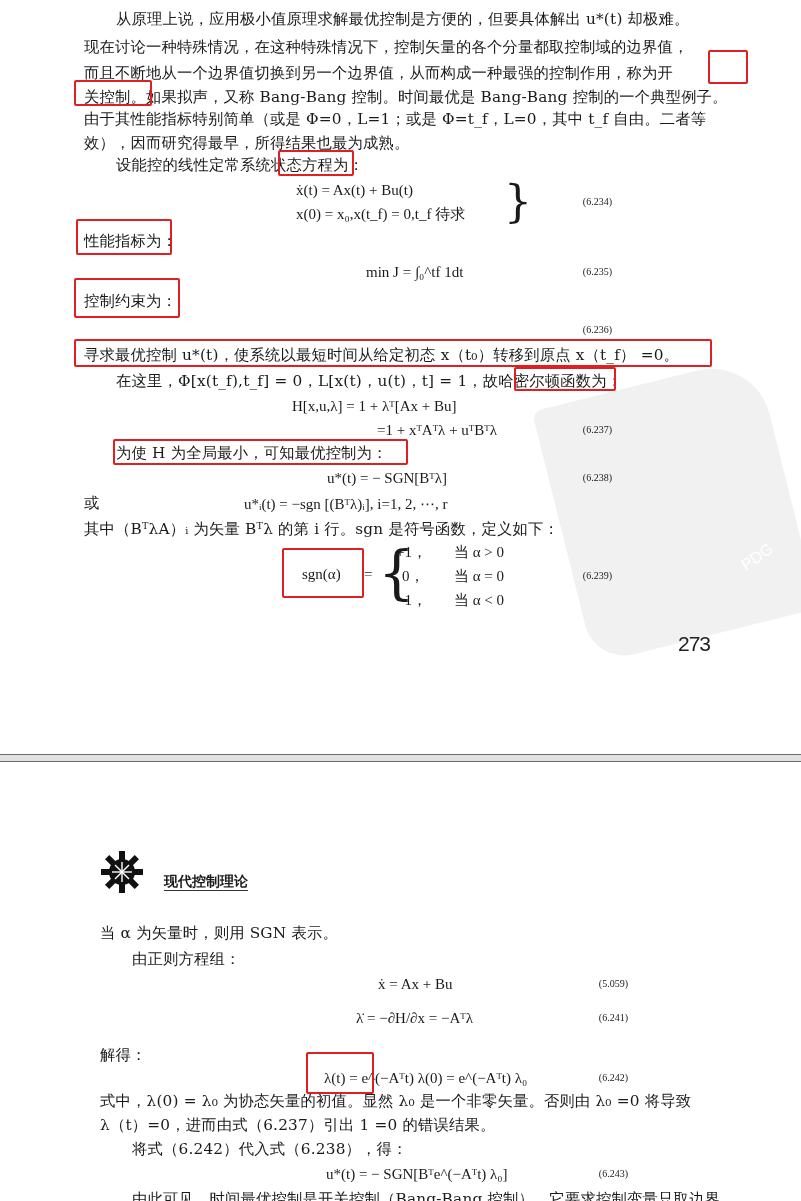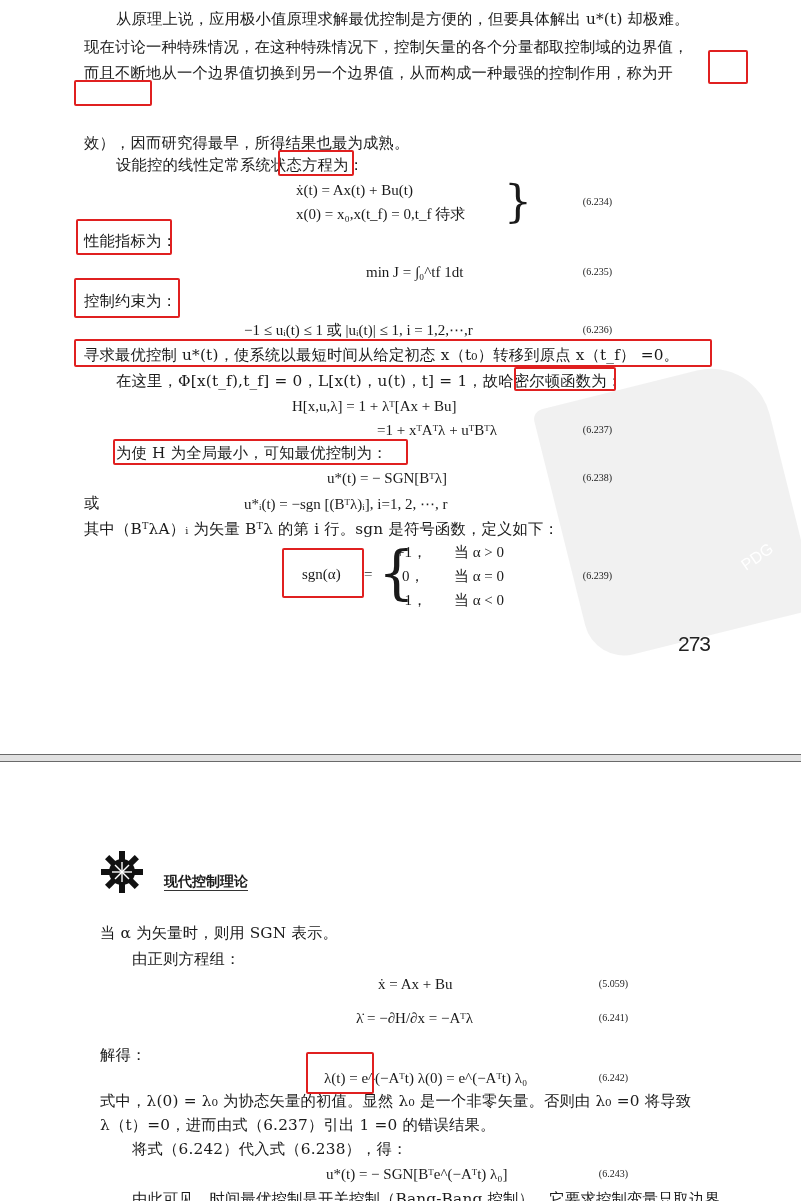--- a/index.html
+++ b/index.html
@@ -35,36 +35,37 @@
 <body>
 
 <div class="page" id="page1">
 
   <div class="watermark"></div>
   <div class="wm-text">PDG</div>
 
   <div class="line indent" style="top:8px">从原理上说，应用极小值原理求解最优控制是方便的，但要具体解出 u*(t) 却极难。</div>
   <div class="line" style="top:36px">现在讨论一种特殊情况，在这种特殊情况下，控制矢量的各个分量都取控制域的边界值，</div>
   <div class="line" style="top:62px">而且不断地从一个边界值切换到另一个边界值，从而构成一种最强的控制作用，称为开</div>
+  <div class="line" style="top:86px">关控制。如果拟声，又称 Bang-Bang 控制。时间最优是 Bang-Bang 控制的一个典型例子。</div>
+  <div class="line" style="top:108px">由于其性能指标特别简单（或是 Φ=0，L=1；或是 Φ=t_f，L=0，其中 t_f 自由。二者等</div>
   <div class="line" style="top:132px">效），因而研究得最早，所得结果也最为成熟。</div>
   <div class="line indent" style="top:154px">设能控的线性定常系统状态方程为：</div>
 
   <div class="eq" style="left:296px; top:180px">ẋ(t) = Ax(t) + Bu(t)</div>
   <div class="eq" style="left:296px; top:204px">x(0) = x₀,x(t_f) = 0,t_f 待求</div>
   <div class="brace" style="left:504px; top:180px">}</div>
   <div class="eqno" style="top:192px">(6.234)</div>
 
   <div class="line" style="top:230px">性能指标为：</div>
 
   <div class="eq" style="left:366px; top:262px">min J = ∫₀^tf 1dt</div>
   <div class="eqno" style="top:262px">(6.235)</div>
 
   <div class="line" style="top:290px">控制约束为：</div>
 
-  <div class="eq" style="left:244px; top:320px">−1 ≤ uᵢ(t) ≤ 1 或 |uᵢ(t)| ≤ 1, i = 1,2,⋯,r</div>
   <div class="eqno" style="top:320px">(6.236)</div>
 
   <div class="line" style="top:344px">寻求最优控制 u*(t)，使系统以最短时间从给定初态 x（t₀）转移到原点 x（t_f） =0。</div>
   <div class="line indent" style="top:370px">在这里，Φ[x(t_f),t_f] = 0，L[x(t)，u(t)，t] = 1，故哈密尔顿函数为：</div>
 
   <div class="eq" style="left:292px; top:396px">H[x,u,λ] = 1 + λᵀ[Ax + Bu]</div>
   <div class="eq" style="left:377px; top:420px">=1 + xᵀAᵀλ + uᵀBᵀλ</div>
   <div class="eqno" style="top:420px">(6.237)</div>
 
   <div class="line indent" style="top:442px">为使 H 为全局最小，可知最优控制为：</div>

